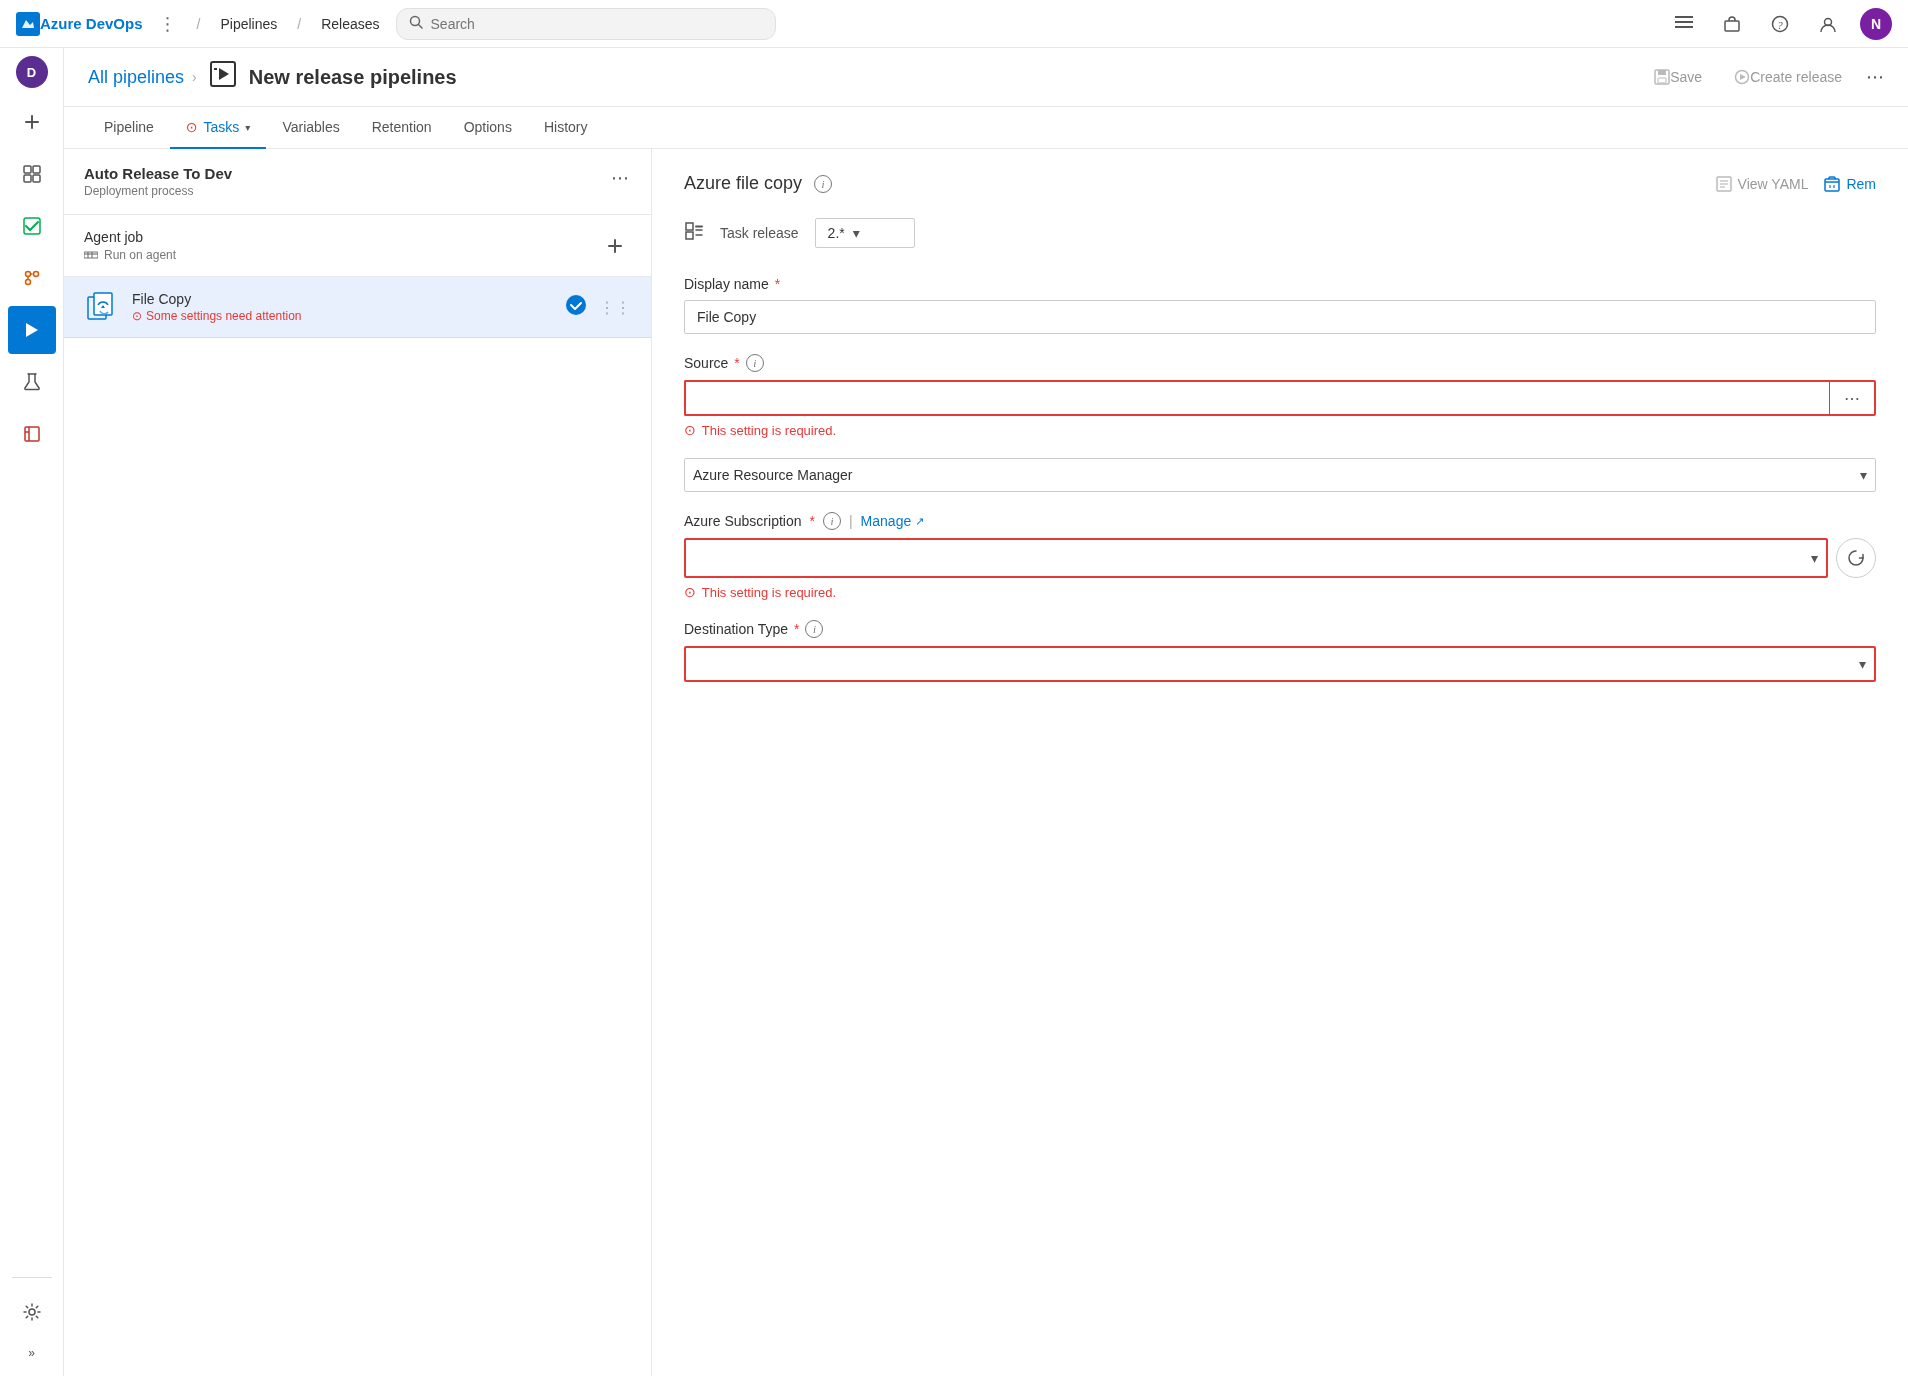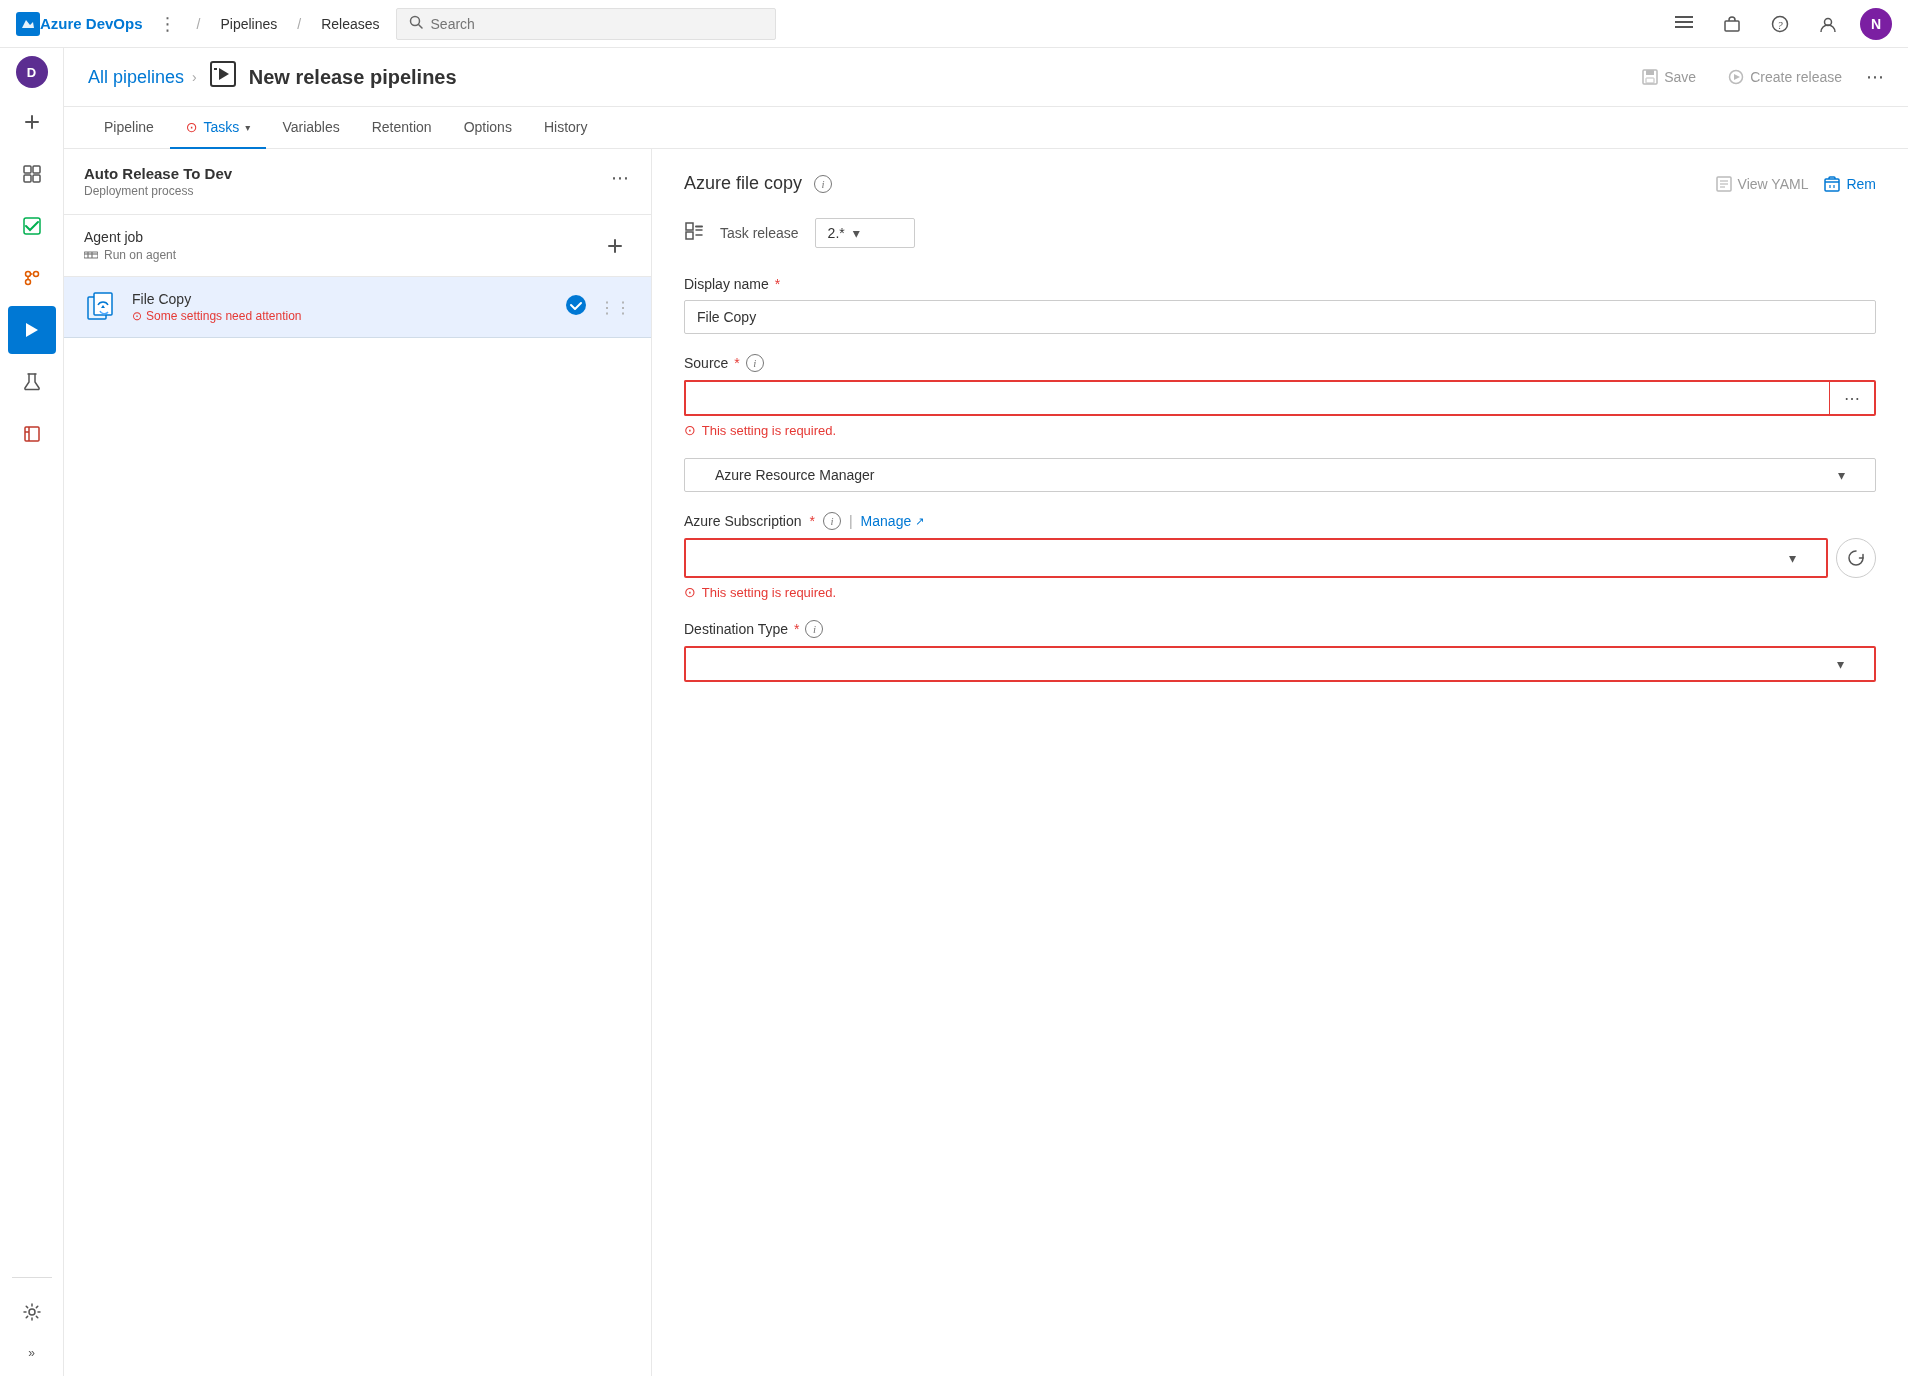--- a/index.html
+++ b/index.html
@@ -10,21 +10,21 @@
       display: flex; align-items: center; height: 48px; background: #fff;
       border-bottom: 1px solid #e8e8e8; padding: 0 16px; gap: 8px;
     }
     .azure-logo { display: flex; align-items: center; color: #0078d4; font-weight: 600; font-size: 15px; }
     .azure-logo-icon { width: 24px; height: 24px; background: #0078d4; border-radius: 3px; display: flex; align-items: center; justify-content: center; color: white; font-size: 12px; }
     .nav-divider { color: #aaa; margin: 0 4px; }
     .nav-link { color: #333; text-decoration: none; font-size: 14px; padding: 4px 8px; }
     .nav-dots { color: #666; font-size: 18px; cursor: pointer; padding: 4px 8px; }
     .search-box {
       display: flex; align-items: center; background: #f3f3f3; border: 1px solid #e0e0e0;
-      border-radius: 2px; padding: 4px 12px; gap: 8px; flex: 0 0 380px; height: 32px;
+      border-radius: 12px; padding: 4px 12px; gap: 8px; flex: 0 0 380px; height: 32px;
     }
     .search-icon { color: #666; font-size: 14px; }
     .search-input { border: none; background: transparent; outline: none; font-size: 14px; width: 100%; }
     .nav-right { margin-left: auto; display: flex; align-items: center; gap: 16px; }
     .nav-icon-btn { width: 32px; height: 32px; display: flex; align-items: center; justify-content: center; cursor: pointer; color: #555; font-size: 16px; border-radius: 50%; }
     .avatar { width: 32px; height: 32px; border-radius: 50%; background: #7B1FA2; color: white; display: flex; align-items: center; justify-content: center; font-weight: 600; font-size: 14px; cursor: pointer; }
 
     
     .sidebar {
       position: absolute; left: 0; top: 48px; width: 64px; height: calc(1376px - 48px);
@@ -46,21 +46,21 @@
     
     .page-header {
       display: flex; align-items: center; padding: 12px 24px; border-bottom: 1px solid #e8e8e8;
       background: #fff; gap: 12px;
     }
     .breadcrumb { display: flex; align-items: center; gap: 8px; }
     .breadcrumb-link { color: #0078d4; font-size: 18px; font-weight: 500; cursor: pointer; text-decoration: none; }
     .breadcrumb-arrow { color: #aaa; font-size: 14px; }
     .page-title { font-size: 20px; font-weight: 600; color: #333; }
     .header-actions { margin-left: auto; display: flex; align-items: center; gap: 16px; }
-    .header-btn { display: flex; align-items: flex-start; gap: 6px; color: #999; font-size: 14px; cursor: pointer; padding: 4px 8px; }
+    .header-btn { display: flex; align-items: flex-start; gap: 0; color: #999; font-size: 14px; cursor: pointer; padding: 4px 8px; }
     .header-more { color: #555; cursor: pointer; font-size: 18px; }
 
     
     .tabs { display: flex; align-items: center; padding: 0 24px; border-bottom: 1px solid #e8e8e8; background: #fff; }
     .tab { padding: 12px 16px; cursor: pointer; font-size: 14px; color: #555; border-bottom: 2px solid transparent; margin-bottom: -1px; }
     .tab.active { color: #0078d4; border-bottom: 2px solid #0078d4; font-weight: 500; }
     .tab-with-icon { display: flex; align-items: center; gap: 6px; }
     .tab-error-icon { color: #e53935; font-size: 14px; }
     .tab-dropdown-icon { color: #555; font-size: 10px; }
 
@@ -122,21 +122,21 @@
     .input-ellipsis-btn {
       border: 2px solid #e53935; border-left: none; border-radius: 0 2px 2px 0;
       padding: 0 14px; cursor: pointer; background: #fff; color: #555; font-size: 16px;
       display: flex; align-items: center;
     }
 
     .error-message { display: flex; align-items: center; gap: 6px; color: #e53935; font-size: 13px; margin-top: 6px; }
     .error-icon { font-size: 14px; }
 
     .form-select {
-      width: 100%; border: 1px solid #ccc; border-radius: 2px; padding: 8px 30px;
+      width: 100%; border: 1px solid #ccc; border-radius: 2px; padding: 8px 8px;
       font-size: 14px; background: #fff; cursor: pointer; display: flex; align-items: center;
       justify-content: space-between; color: #333;
     }
     .form-select.error { border-color: #e53935; border-width: 2px; }
 
     .select-row { display: flex; gap: 8px; align-items: stretch; }
     .select-row .form-select { flex: 1; }
     .refresh-btn {
       border: 1px solid #ccc; border-radius: 50%; width: 40px; height: 40px;
       display: flex; align-items: center; justify-content: center; cursor: pointer;

